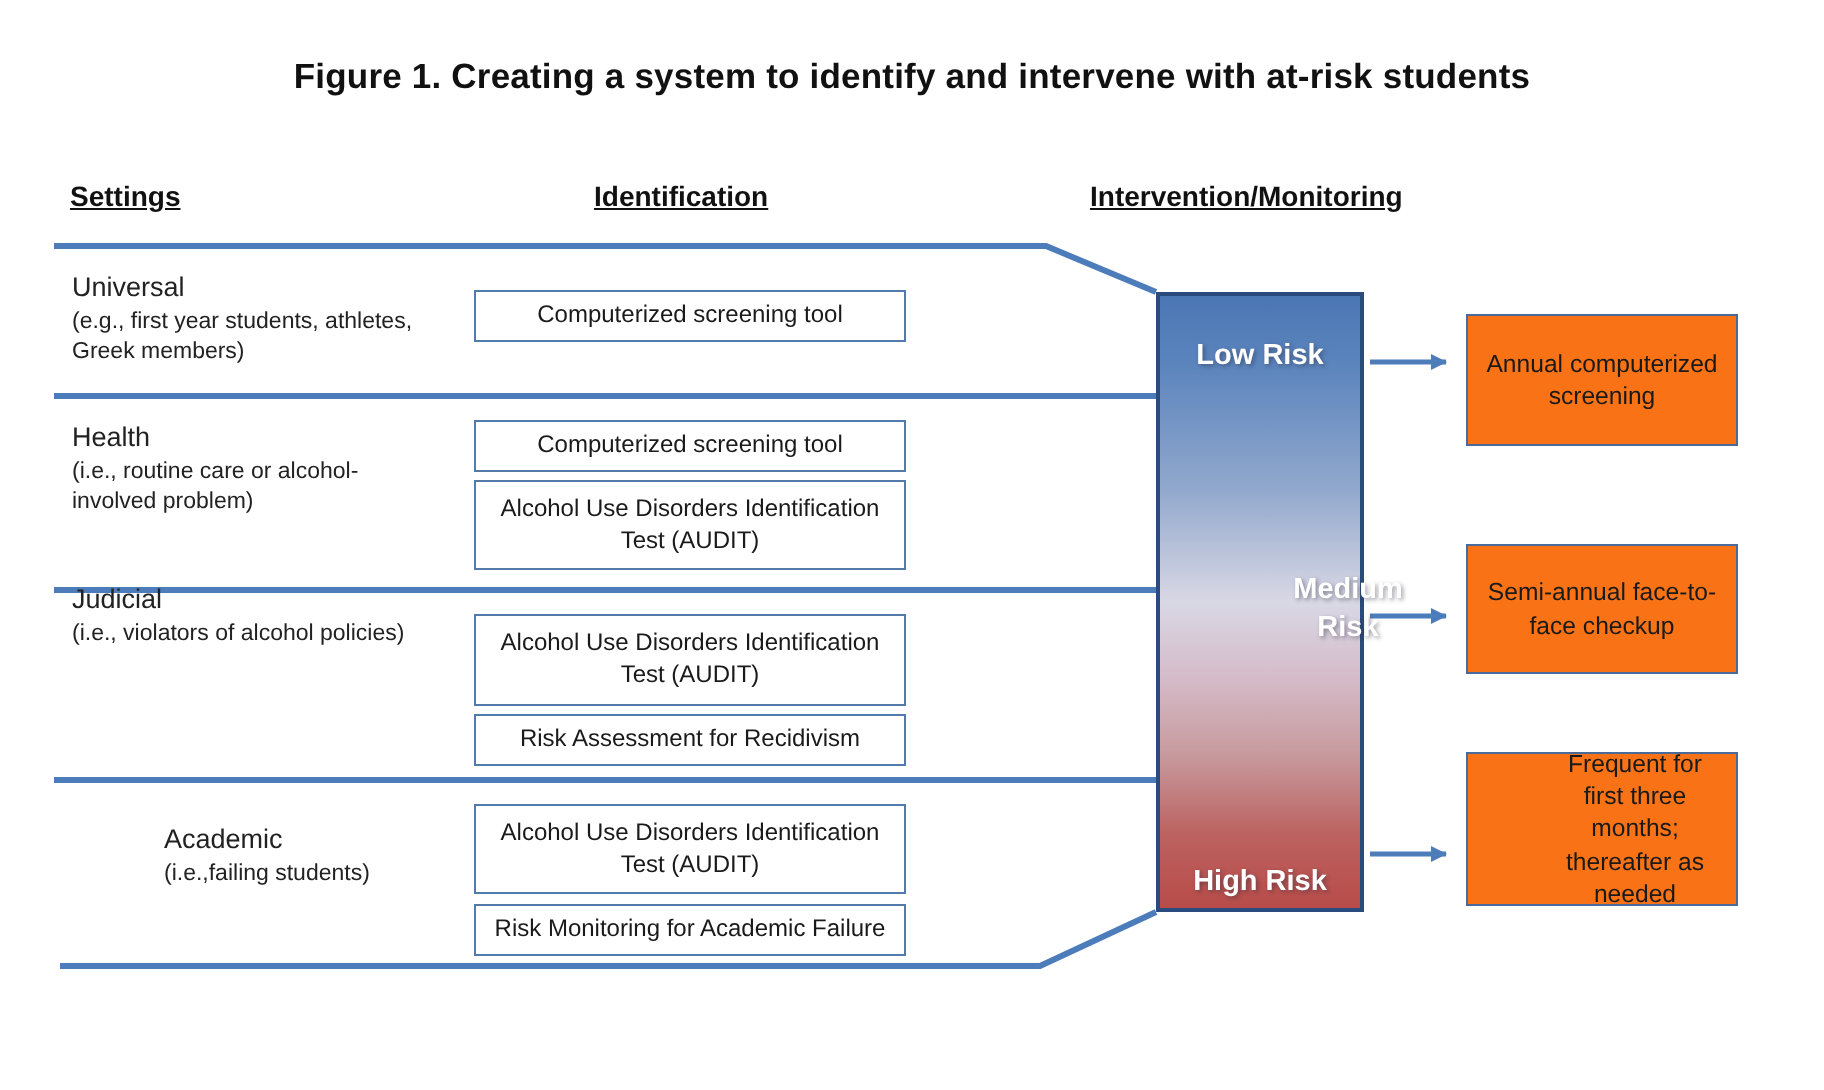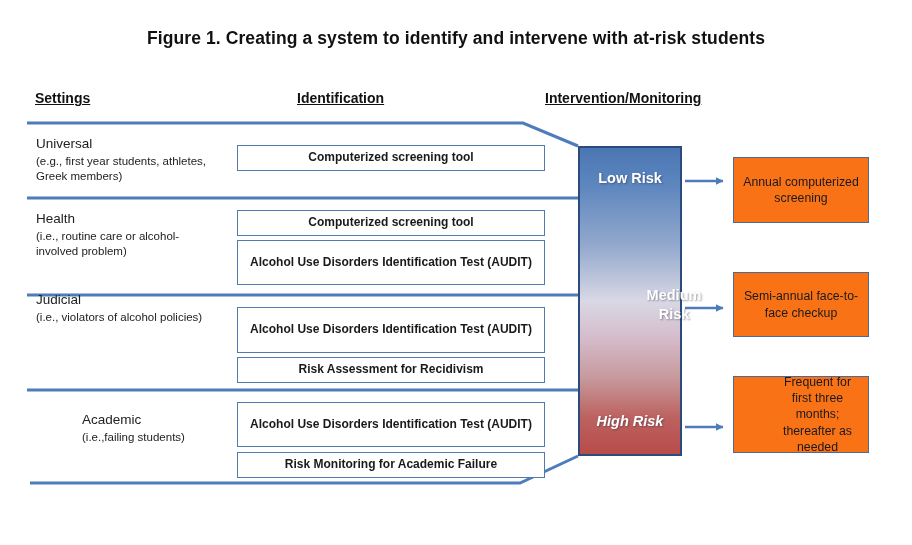--- a/index.html
+++ b/index.html
@@ -28,29 +28,28 @@
     font-weight: bold;
     text-decoration: underline;
     color: #111111;
     white-space: nowrap;
   }
   .svg-layer { top: 0; left: 0; width: 912px; height: 545px; pointer-events: none; }
   .setting-group { left: 36px; width: 182px; }
   .setting-name { font-size: 13.5px; color: #222; }
   .setting-detail { font-size: 11.5px; line-height: 1.3; color: #222; margin-top: 3px; }
   .id-box {
-    left: 237px; width: 308px;
+    left: 237px; width: 216px;
     box-sizing: border-box;
     border: 1.6px solid #5479ac;
     background: #ffffff;
     display: flex; align-items: center; justify-content: center;
     text-align: center;
     font-size: 12px; line-height: 1.3;
     padding: 11px 6px;
-    font-weight: bold;
   }
   .risk-col {
     left: 578px; top: 146px; width: 104px; height: 310px;
     box-sizing: border-box;
     border: 2.5px solid #2b4a7d;
     background: linear-gradient(180deg,
       #4a76b3 0%, #5d86be 12%, #93a9cd 32%, #d9d8e5 50%,
       #d5bcca 62%, #c79a9d 75%, #bc6260 88%, #b84c49 100%);
   }
   .risk-label {
@@ -124,20 +123,20 @@
   <div class="abs id-box" style="top:307px; height:46px;">Alcohol Use Disorders Identification Test (AUDIT)</div>
   <div class="abs id-box" style="top:357px; height:26px;">Risk Assessment for Recidivism</div>
   <div class="abs id-box" style="top:402px; height:45px;">Alcohol Use Disorders Identification Test (AUDIT)</div>
   <div class="abs id-box" style="top:452px; height:26px;">Risk Monitoring for Academic Failure</div>
 
   <div class="abs risk-col">
     <div class="risk-label" style="top:21px;">Low Risk</div>
     <div class="risk-label" style="top:138px;margin-left:44px;">
       <span class="wrap">Medium Risk</span>
     </div>
-    <div class="risk-label" style="top:264px;font-style:italic;">High Risk</div>
+    <div class="risk-label" style="top:284px;">High Risk</div>
   </div>
 
   <div class="abs rt-box" style="top:157px; height:66px;">Annual computerized screening</div>
   <div class="abs rt-box" style="top:272px; height:65px;">Semi-annual face-to-face checkup</div>
   <div class="abs rt-box" style="top:376px; height:77px;padding-left:40px;">Frequent for first three months; thereafter as needed</div>
 
 </div>
 
 </body></html>

